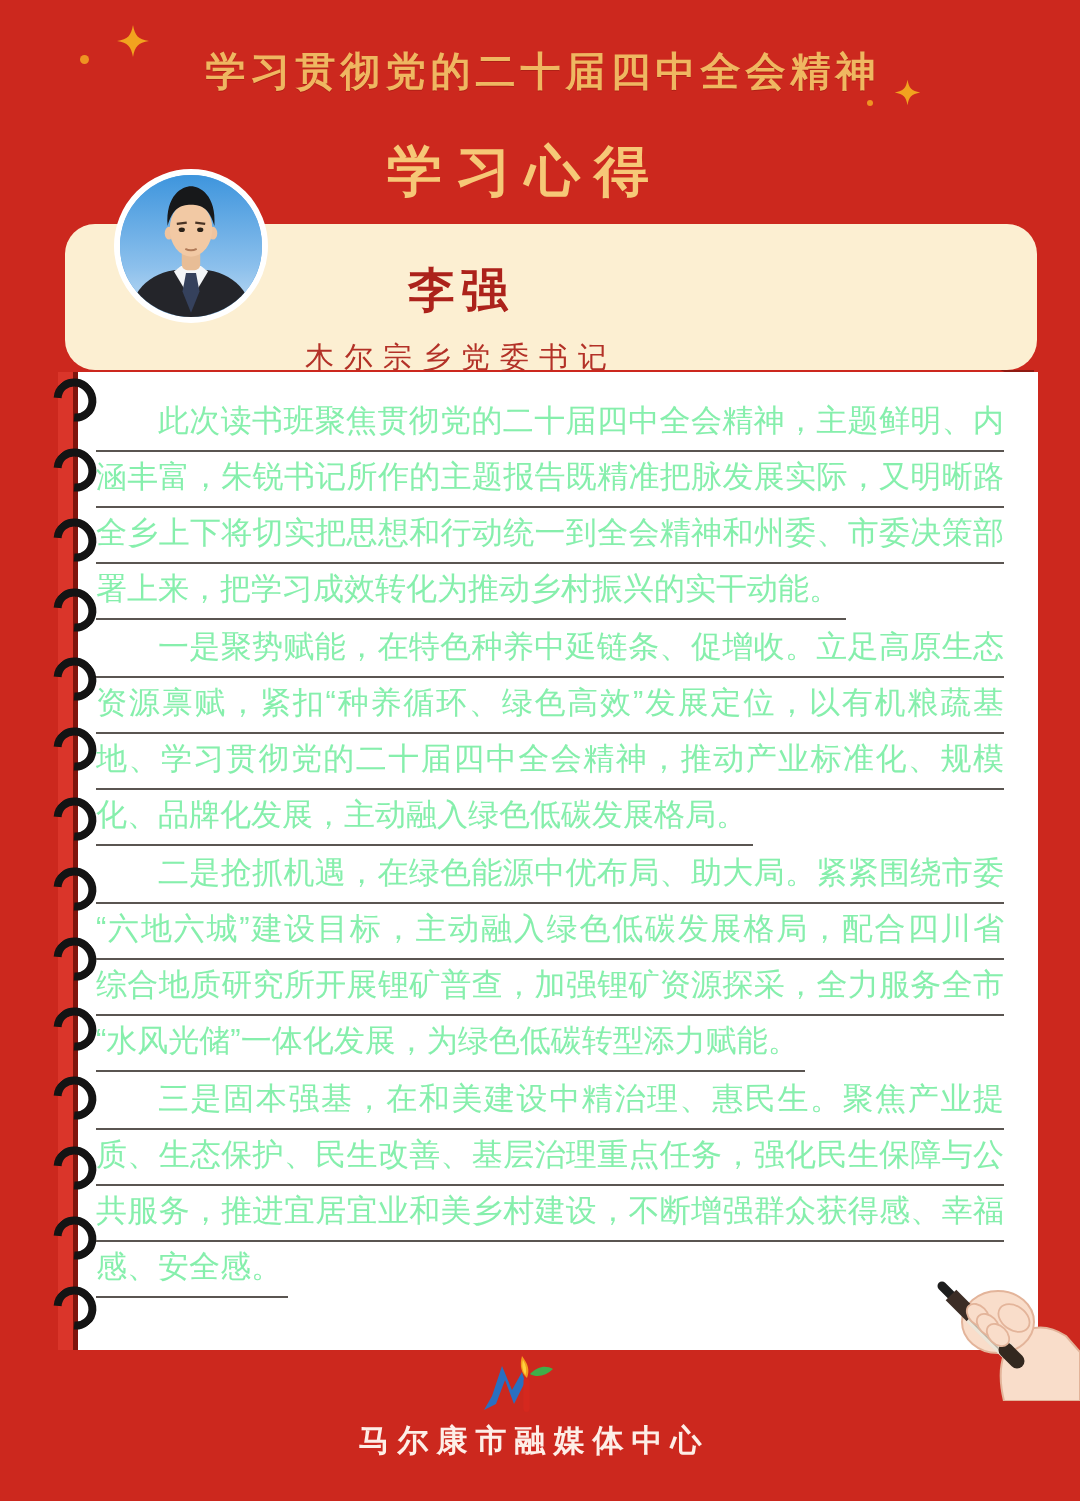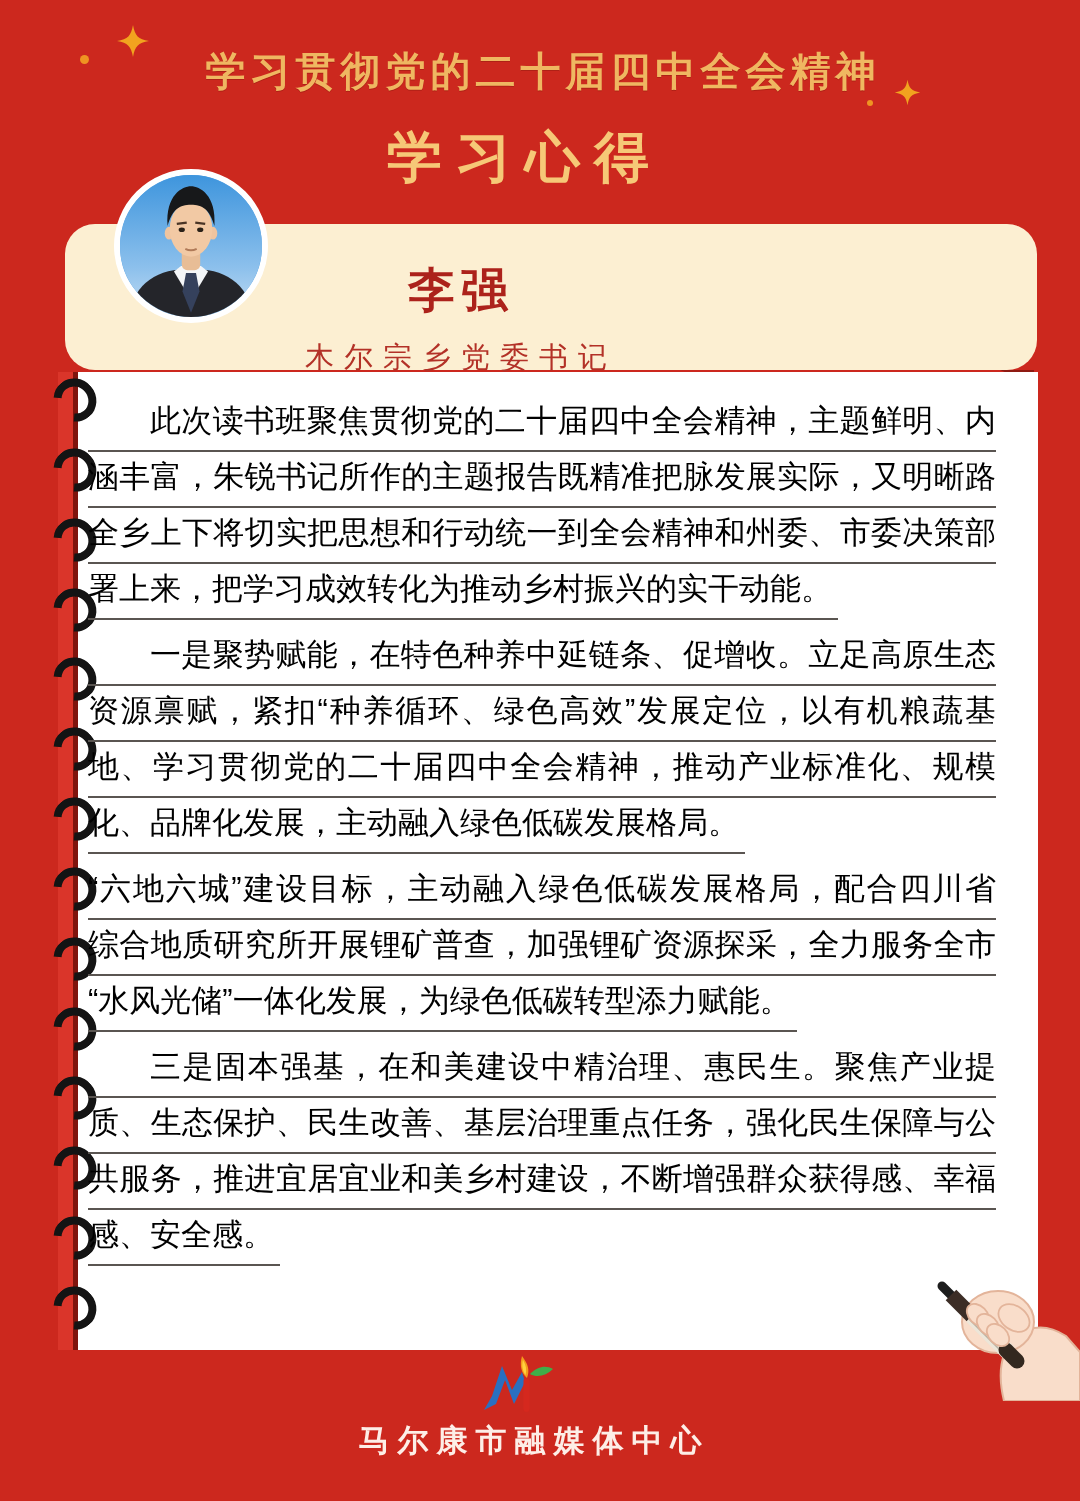--- a/index.html
+++ b/index.html
@@ -8,21 +8,21 @@
     position:relative;width:1080px;height:1501px;overflow:hidden;
     background:#cc281e;
   }
   
   .header{position:absolute;left:0;top:0;width:1050px;text-align:center;}
   .title-main{
     margin-top:44px;font-size:40px;font-weight:bold;letter-spacing:5px;
     color:#efb761;text-shadow:0 1px 0 rgba(120,20,10,.35);padding-left:36px;
   }
   .title-sub{
-    margin-top:22px;font-size:55px;font-weight:bold;letter-spacing:14px;
+    margin-top:36px;font-size:55px;font-weight:bold;letter-spacing:14px;
     color:#f6c877;
   }
   .sparkle{position:absolute;}
   .sparkle svg{display:block;}
   .spark-dot{position:absolute;border-radius:50%;background:#ef9322;}
   
   .card{
     position:absolute;left:65px;top:224px;width:972px;height:146px;
     background:#fcefd2;border-radius:30px;
   }
@@ -48,22 +48,22 @@
     background:#da352a;box-shadow:inset -5px 0 0 #7f140d;
   }
   .rings{
     position:absolute;left:54px;top:378px;width:44px;height:952px;
     display:flex;flex-direction:column;justify-content:space-between;
   }
   .ring{
     width:26px;height:28px;border:8px solid #141414;border-left-color:transparent;
     border-radius:50%;transform:rotate(-40deg);
   }
-  .note-text{position:absolute;left:88px;top:396px;width:908px;color:#000000;}
-  .para{margin-top:10px;}
+  .note-text{position:absolute;left:96px;top:396px;width:908px;color:#86efac;}
+  .para{margin-top:2px;}
   .para:first-child{margin-top:0;}
   .line{
     height:54px;line-height:50px;font-size:31px;white-space:nowrap;
     border-bottom:2px solid #5a5551;text-align:justify;text-align-last:justify;
   }
   .line.first{padding-left:62px;}
   .line.last{text-align-last:left;width:fit-content;padding-right:6px;}
   
   .hand{position:absolute;left:918px;top:1260px;width:162px;height:141px;}
   .hand svg{display:block;}
@@ -154,20 +154,21 @@
         <div class="line">全乡上下将切实把思想和行动统一到全会精神和州委、市委决策部</div>
         <div class="line last">署上来，把学习成效转化为推动乡村振兴的实干动能。</div>
       </div>
       <div class="para">
         <div class="line first">一是聚势赋能，在特色种养中延链条、促增收。立足高原生态</div>
         <div class="line">资源禀赋，紧扣“种养循环、绿色高效”发展定位，以有机粮蔬基</div>
         <div class="line">地、学习贯彻党的二十届四中全会精神，推动产业标准化、规模</div>
         <div class="line last">化、品牌化发展，主动融入绿色低碳发展格局。</div>
       </div>
       <div class="para">
+        <div class="line first">二是抢抓机遇，在绿色能源中优布局、助大局。紧紧围绕市委</div>
         <div class="line">“六地六城”建设目标，主动融入绿色低碳发展格局，配合四川省</div>
         <div class="line">综合地质研究所开展锂矿普查，加强锂矿资源探采，全力服务全市</div>
         <div class="line last">“水风光储”一体化发展，为绿色低碳转型添力赋能。</div>
       </div>
       <div class="para">
         <div class="line first">三是固本强基，在和美建设中精治理、惠民生。聚焦产业提</div>
         <div class="line">质、生态保护、民生改善、基层治理重点任务，强化民生保障与公</div>
         <div class="line">共服务，推进宜居宜业和美乡村建设，不断增强群众获得感、幸福</div>
         <div class="line last">感、安全感。</div>
       </div>

